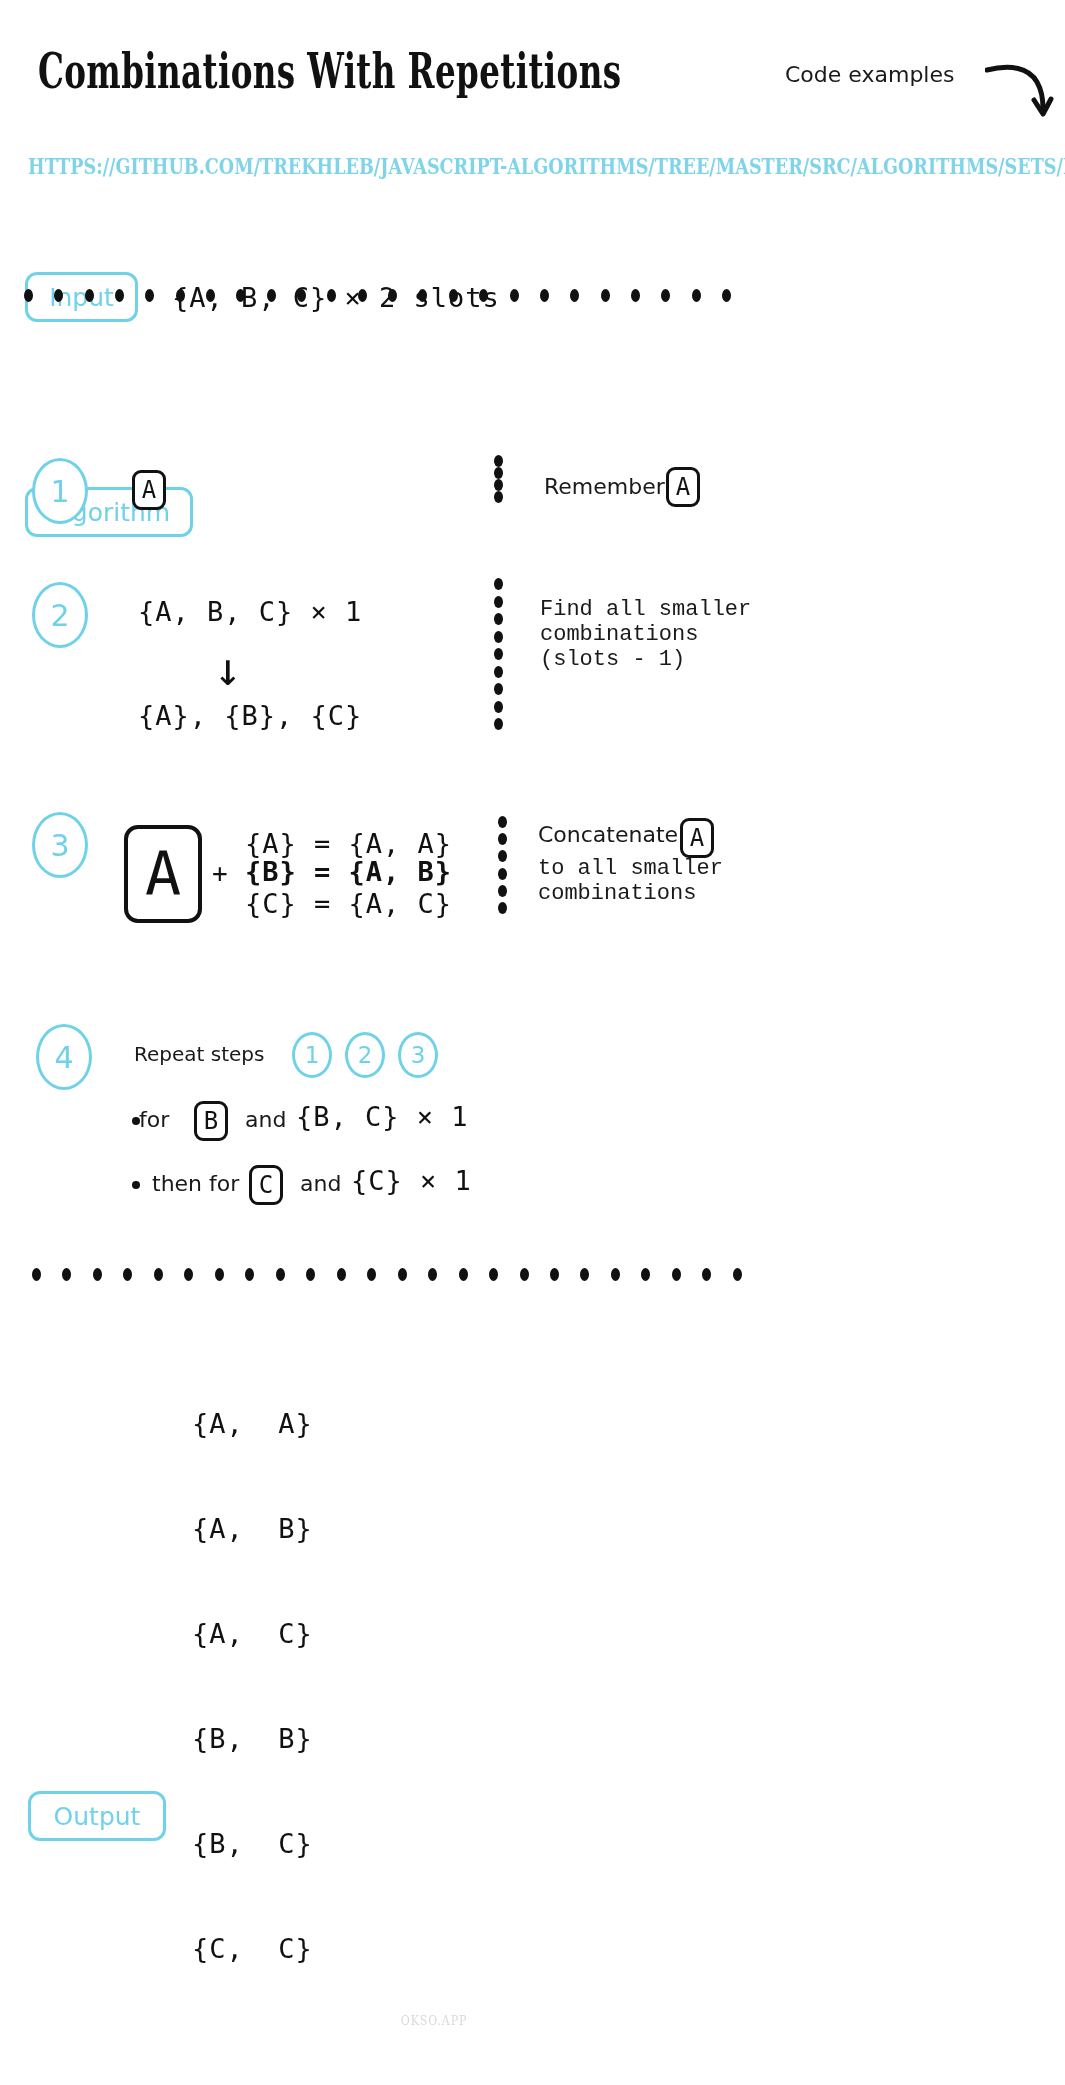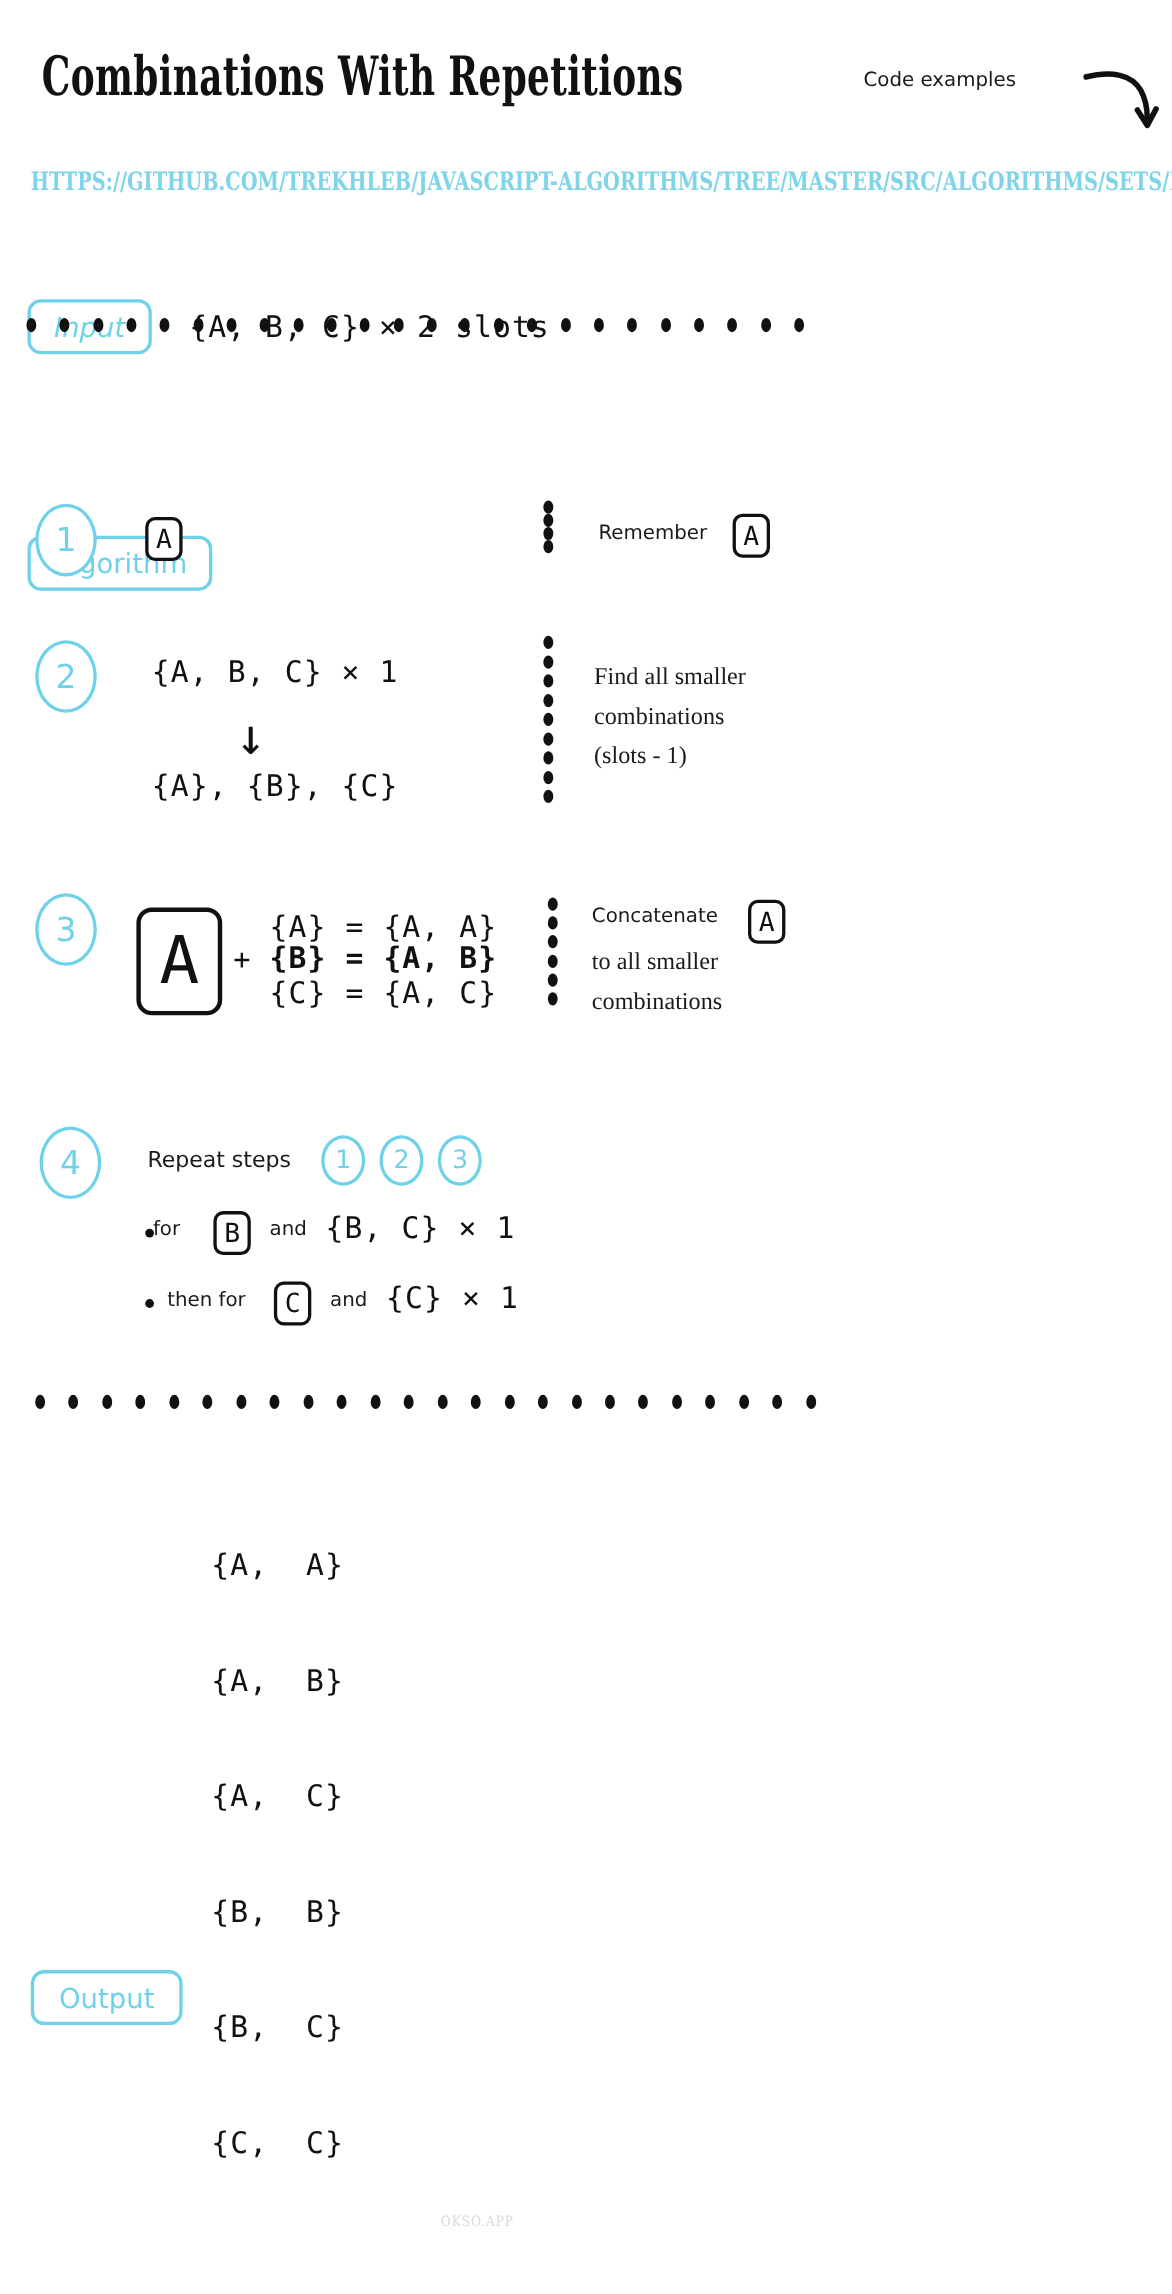--- a/index.html
+++ b/index.html
@@ -71,21 +71,21 @@
     border-radius: 12px;
     color: #6fd2e9;
     font-family: "DejaVu Sans", sans-serif;
     font-size: 25px;
     display: flex;
     align-items: center;
     justify-content: center;
     background: #fff;
     box-sizing: border-box;
   }
-  #badge-input  { left: 25px;  top: 272px;  width: 113px; height: 50px; font-style: italic; }
+  #badge-input  { left: 25px;  top: 272px;  width: 113px; height: 50px; }
   #badge-algo   { left: 25px;  top: 487px;  width: 168px; height: 50px; }
   #badge-output { left: 28px;  top: 1791px; width: 138px; height: 50px; }
 
   
   .divider {
     position: absolute;
     height: 14px;
     display: flex;
     justify-content: space-between;
     align-items: center;
@@ -103,21 +103,21 @@
   
   .mono {
     font-family: "DejaVu Sans Mono", monospace;
     font-size: 27px;
     color: #111;
     letter-spacing: 1px;
     white-space: pre;
   }
   .hand {
     font-family: "DejaVu Sans", sans-serif;
-    font-size: 18px;
+    font-size: 22px;
     color: #1a1a1a;
     white-space: nowrap;
   }
 
   .abs { position: absolute; }
 
   
   .step-circle {
     position: absolute;
     border: 3px solid #6fd2e9;
@@ -177,24 +177,24 @@
   .rail span {
     display: block;
     width: 9px;
     height: 12px;
     border-radius: 50%;
     background: #111;
   }
 
   .note-lines {
     position: absolute;
-    font-family: Liberation Serif, serif;
+    font-family: Liberation Mono, monospace;
     font-size: 22px;
     color: #1a1a1a;
-    line-height: 36px;
+    line-height: 25px;
     white-space: pre;
   }
 
   
   .plus {
     position: absolute;
     font-family: "DejaVu Sans Mono", monospace;
     font-size: 26px;
     color: #111;
   }

